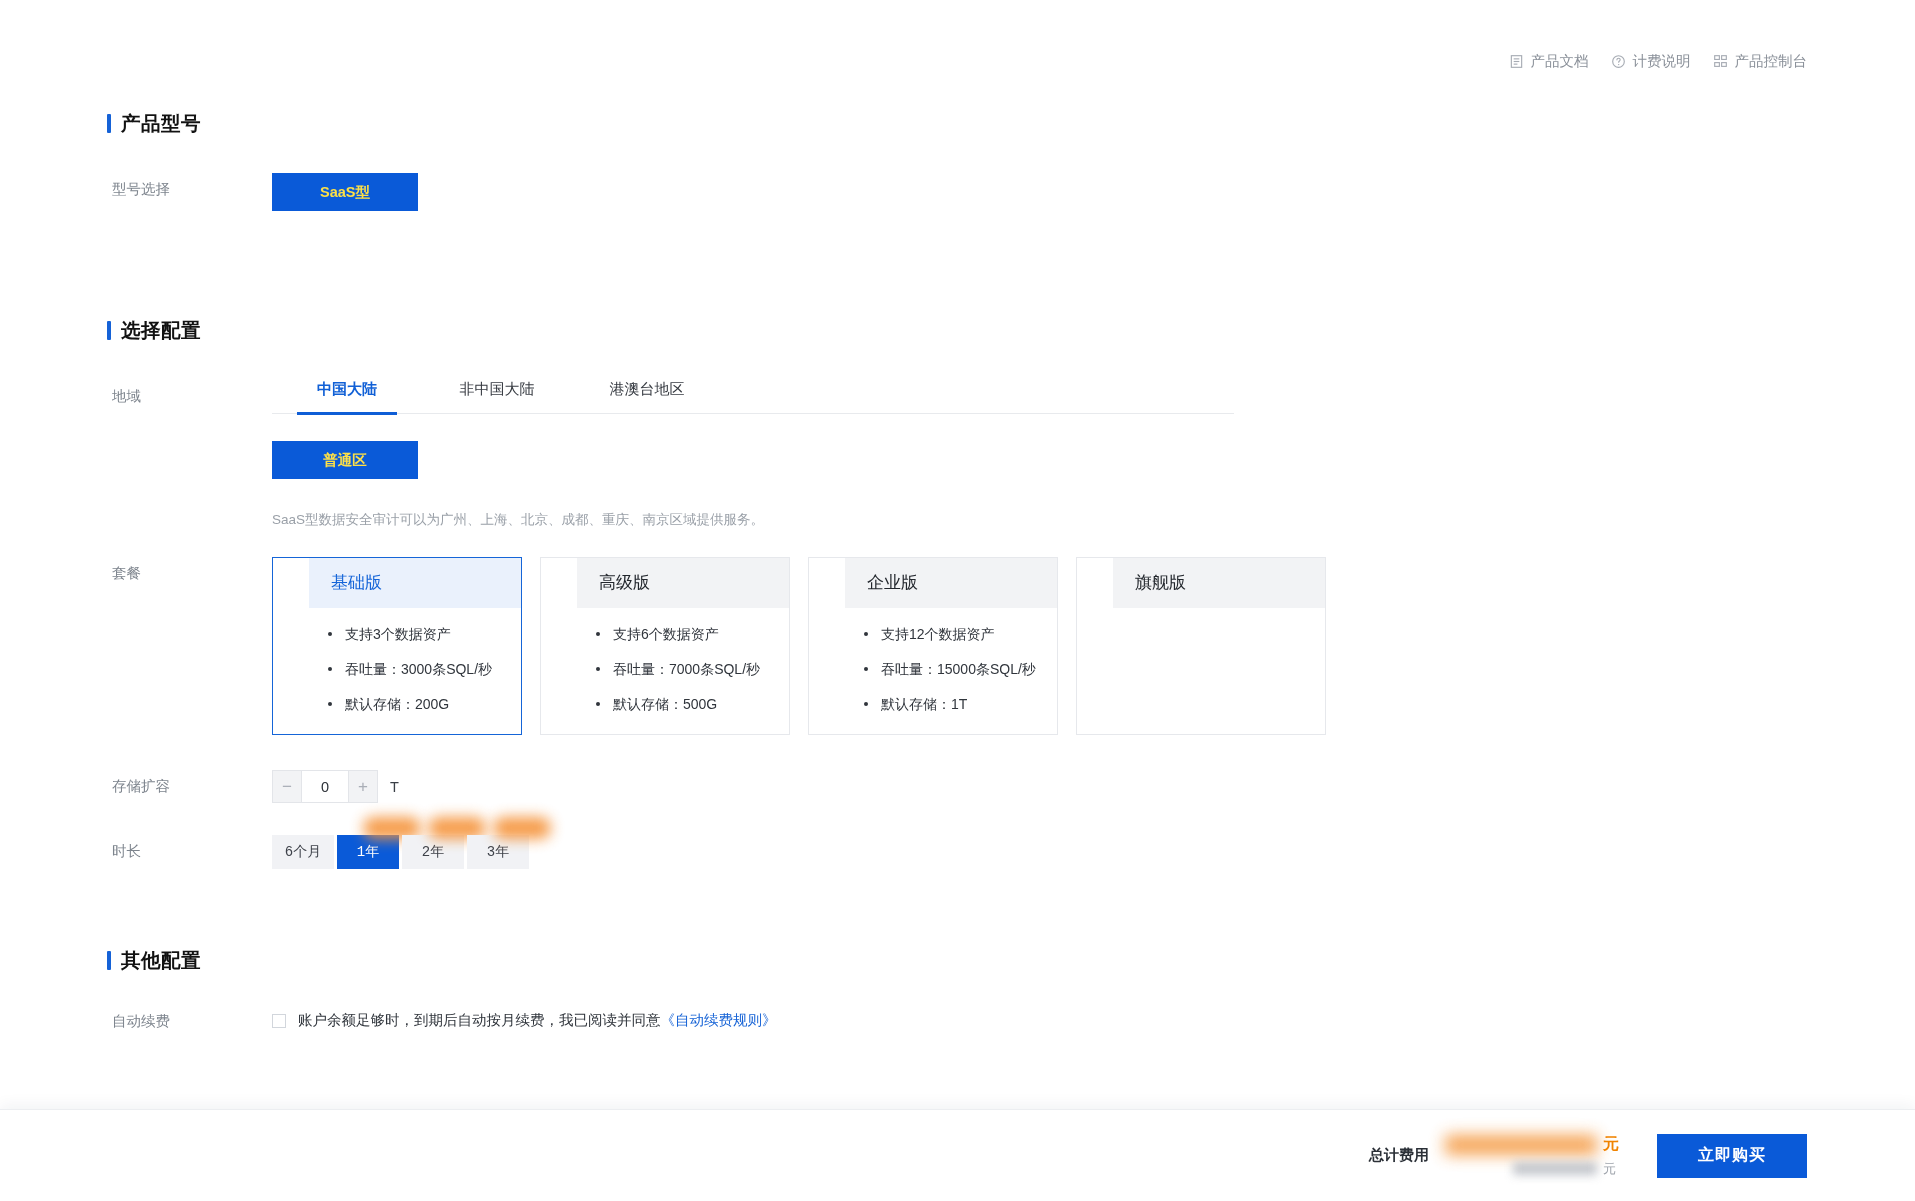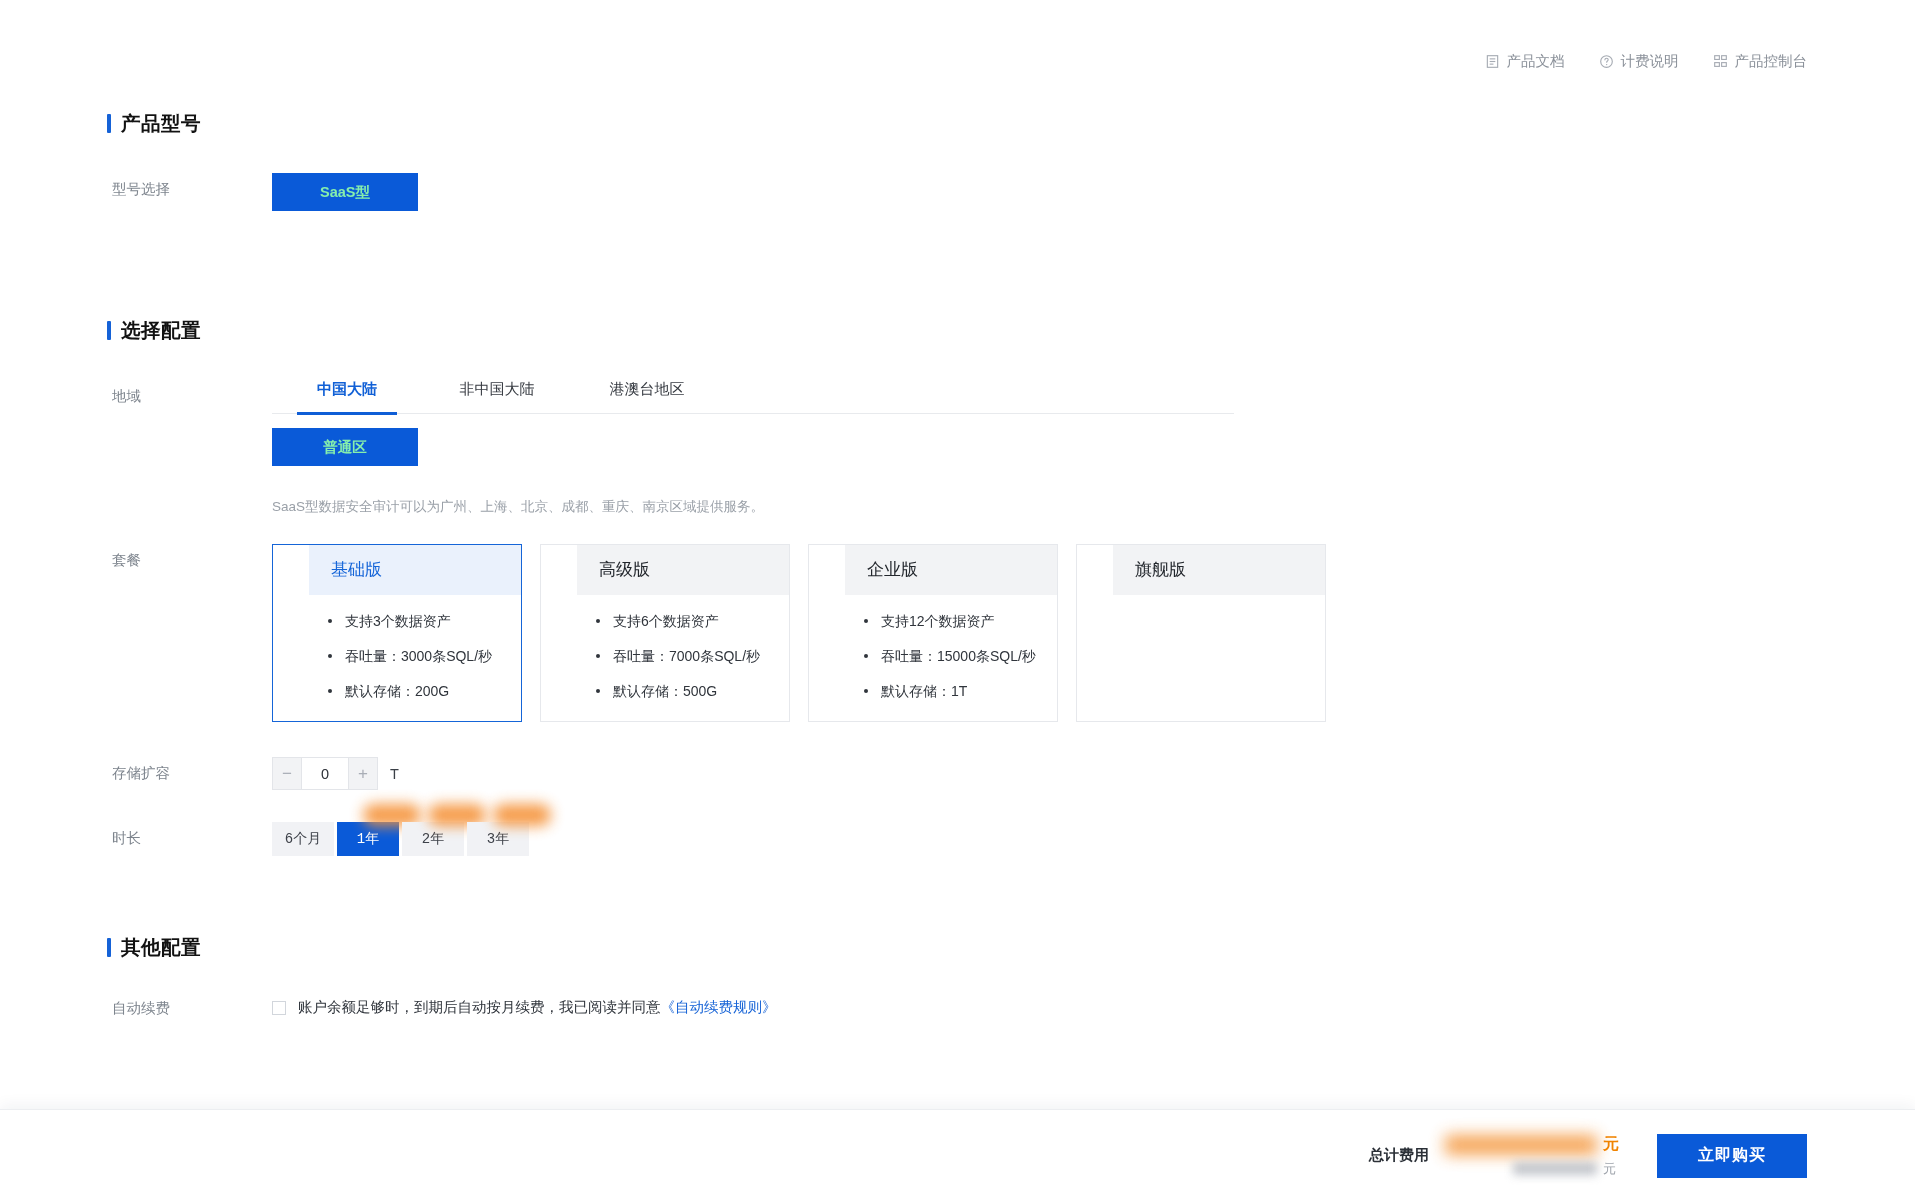--- a/index.html
+++ b/index.html
@@ -28,21 +28,21 @@
   .title-divider {
     width: 1px; height: 24px; background: #dcdee2;
     margin: 0 18px; align-self: center; position: relative; top: 2px;
   }
   .back-link {
     font-size: 15px; color: #1965d9; font-weight: 700; cursor: pointer;
     text-decoration: none;
   }
   .header-nav {
     position: absolute; right: 108px; top: 52px;
-    display: flex; align-items: center; gap: 34px;
+    display: flex; align-items: center; gap: 22px;
   }
   .nav-item {
     display: flex; align-items: center; gap: 7px;
     font-size: 14.5px; color: #8a9099; cursor: pointer; white-space: nowrap;
   }
   .nav-icon { width: 15px; height: 15px; flex: 0 0 15px; display: block; color: #a6abb3; }
   .nav-icon svg { display: block; }
 
   
   .content {
@@ -67,40 +67,40 @@
   .row-body { flex: 1 1 auto; }
 
   
   .pill {
     display: inline-flex; align-items: center; justify-content: center;
     min-width: 146px; height: 38px; padding: 0 18px;
     font-size: 14.5px; cursor: pointer; user-select: none;
     border: 1px solid transparent;
   }
   .pill.selected {
-    background: #0a5ad8; color: #86efac; font-weight: 700;
+    background: #0a5ad8; color: #fde047; font-weight: 700;
   }
 
   
   .tabs {
     display: flex; align-items: flex-end;
     width: 962px; border-bottom: 1px solid #e8eaed;
   }
   .tab {
     font-size: 15px; color: #363a41; cursor: pointer;
     padding: 0 0 14px 0; margin-right: 0; text-align: center;
     width: 150px; position: relative;
   }
   .tab.active { color: #1160d6; font-weight: 700; }
   .tab.active::after {
     content: ""; position: absolute; left: 50%; transform: translateX(-50%);
     bottom: -1.5px; width: 100px; height: 3px; background: #0f5ed6;
   }
 
-  .zone-btn { margin-top: 14px; }
+  .zone-btn { margin-top: 27px; }
 
   .region-note {
     margin-top: 30px; font-size: 13.5px; color: #9aa0a8; line-height: 1.6;
   }
 
   
   .cards { display: flex; gap: 18px; }
   .card {
     width: 250px; background: #ffffff;
     border: 1px solid #e6e8ec; cursor: pointer;

